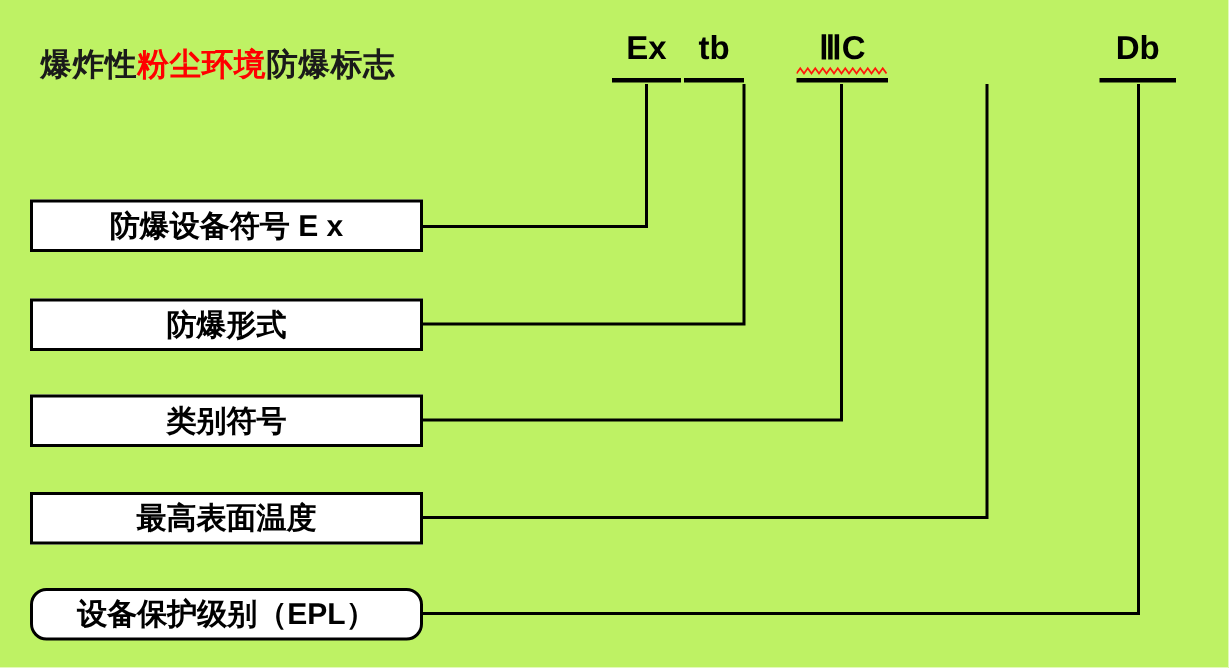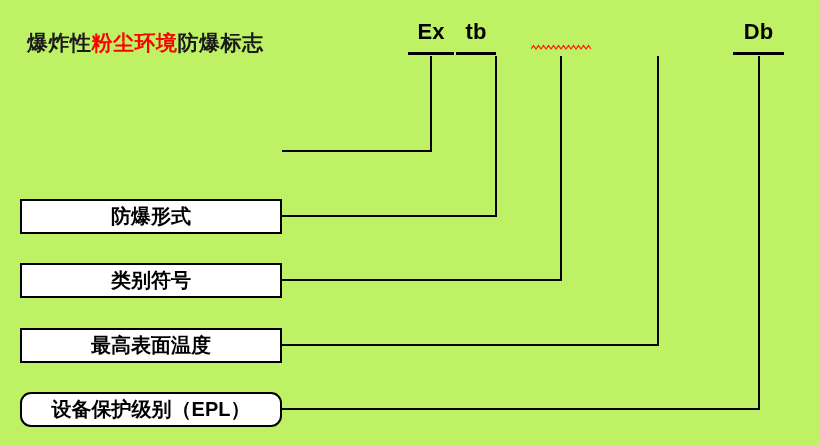--- a/index.html
+++ b/index.html
@@ -83,32 +83,34 @@
 <body>
 
 <div class="canvas">
 
   <div class="title">
     <span>爆炸性</span><span class="hl">粉尘环境</span><span>防爆标志</span>
   </div>
 
   <div class="sym sym-ex">Ex</div>
   <div class="sym sym-tb">tb</div>
+  <div class="sym sym-iiic">ⅢC</div>
   <div class="sym sym-db">Db</div>
 
   <svg class="wavy" width="61" height="7" aria-hidden="true">
     <path d="M0 5 L2.5 1.5 L5 5 L7.5 1.5 L10 5 L12.5 1.5 L15 5 L17.5 1.5 L20 5 L22.5 1.5 L25 5 L27.5 1.5 L30 5 L32.5 1.5 L35 5 L37.5 1.5 L40 5 L42.5 1.5 L45 5 L47.5 1.5 L50 5 L52.5 1.5 L55 5 L57.5 1.5 L60 5" fill="none" stroke="#ff1a0a" stroke-width="1.2"></path>
   </svg>
 
   <svg class="overlay" width="819" height="445" aria-hidden="true">
     <path d="M282 151 H431 V56" fill="none" stroke="#000000" stroke-width="2"></path>
     <path d="M282 216 H496 V56" fill="none" stroke="#000000" stroke-width="2"></path>
     <path d="M282 280 H561 V56" fill="none" stroke="#000000" stroke-width="2"></path>
     <path d="M280 345 H658 V56" fill="none" stroke="#000000" stroke-width="2"></path>
     <path d="M282 409 H759 V56" fill="none" stroke="#000000" stroke-width="2"></path>
   </svg>
 
+  <div class="box box-1">防爆设备符号 E x</div>
   <div class="box box-3">类别符号</div>
   <div class="box box-2">防爆形式</div>
   <div class="box box-4">最高表面温度</div>
   <div class="box box-5">设备保护级别（EPL）</div>
 
 </div>
 
 </body></html>

